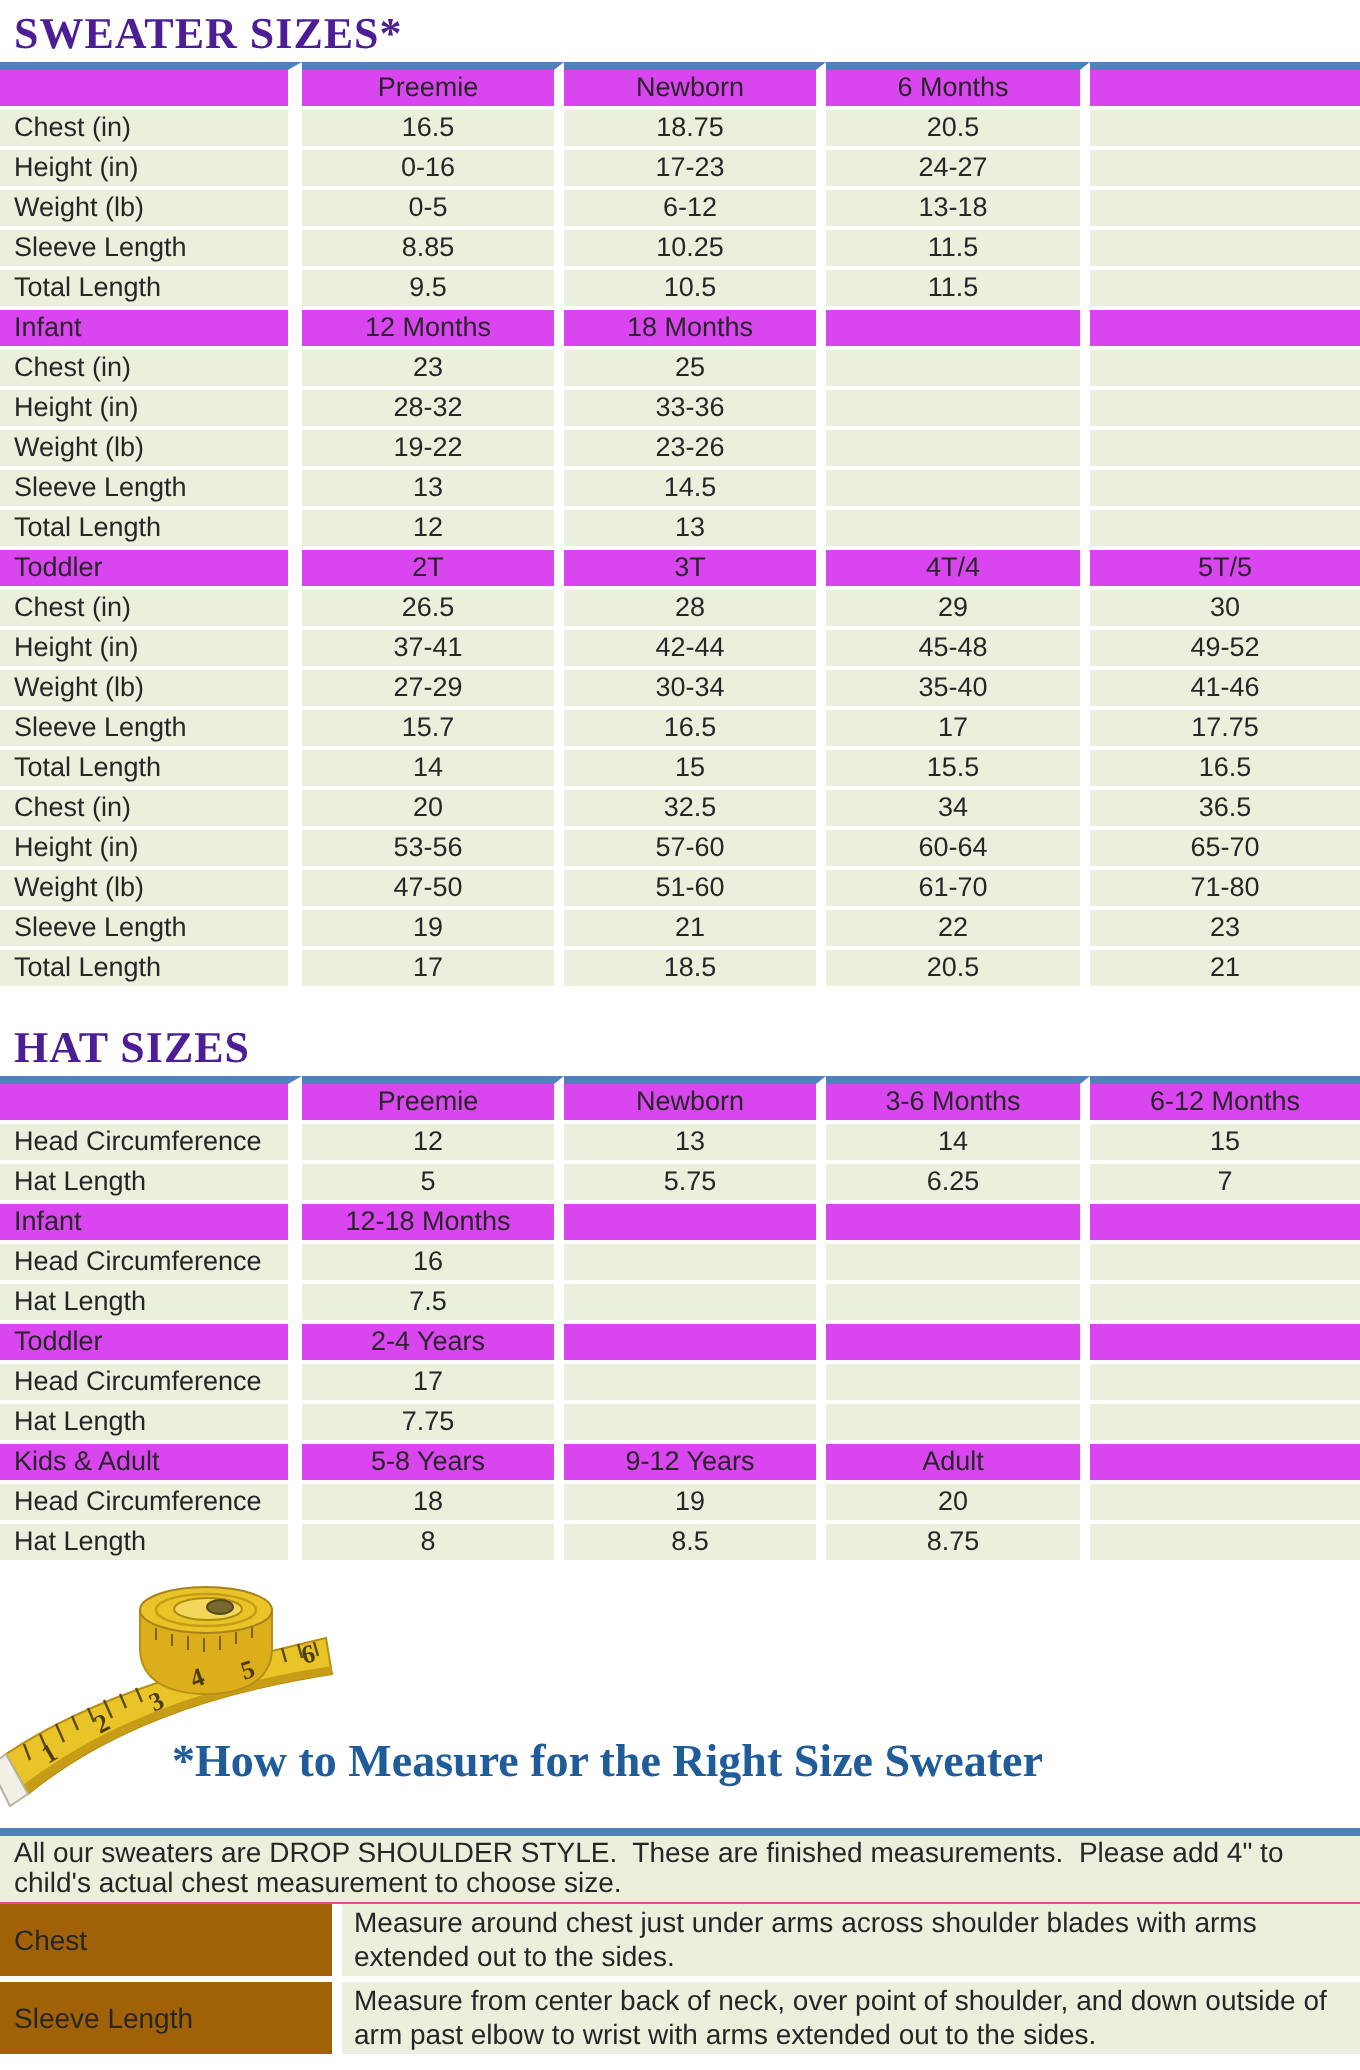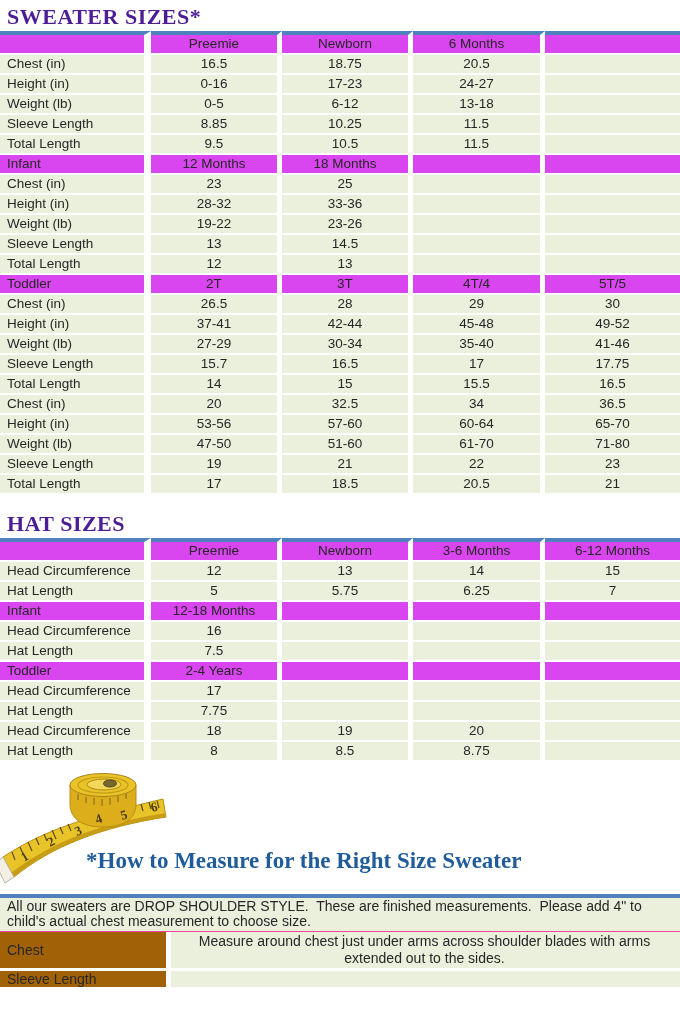--- a/index.html
+++ b/index.html
@@ -65,21 +65,21 @@
     white-space:pre-wrap;
   }
   .measure-row { display:flex; background:#ebf0dd; border-bottom:3px solid #ffffff; }
   .measure-row:last-child { border-bottom:0; }
   .m-label {
     flex:none; width:171px; box-sizing:border-box;
     background:#a16207; border-right:5px solid #ffffff;
     display:flex; align-items:center;
     padding-left:7px; font-size:14px;
   }
-  .m-text { flex:1; font-size:14px; line-height:17px; padding:1px 8px 1px 6px;text-align:center; }
+  .m-text { flex:1; font-size:14px; line-height:17px; padding:1px 8px 1px 6px; }
 </style>
 </head>
 <body>
 
 <div>
 
   <h1 class="section-title">SWEATER SIZES*</h1>
 
   <table class="sizes">
     <colgroup>
@@ -321,20 +321,27 @@
           <td></td>
           <td></td>
         </tr>
         <tr class="data-row">
           <td class="label-cell">Hat Length</td>
           <td>7.75</td>
           <td></td>
           <td></td>
           <td></td>
         </tr>
+        <tr class="hdr-row">
+          <td class="label-cell">Kids &amp; Adult</td>
+          <td>5-8 Years</td>
+          <td>9-12 Years</td>
+          <td>Adult</td>
+          <td></td>
+        </tr>
         <tr class="data-row">
           <td class="label-cell">Head Circumference</td>
           <td>18</td>
           <td>19</td>
           <td>20</td>
           <td></td>
         </tr>
         <tr class="data-row">
           <td class="label-cell">Hat Length</td>
           <td>8</td>
@@ -403,16 +410,17 @@
 
     <div class="measure-intro">All our sweaters are DROP SHOULDER STYLE.  These are finished measurements.  Please add 4" to child's actual chest measurement to choose size.</div>
 
     <div class="measure-row">
       <div class="m-label">Chest</div>
       <div class="m-text">Measure around chest just under arms across shoulder blades with arms extended out to the sides.</div>
     </div>
 
     <div class="measure-row">
       <div class="m-label">Sleeve Length</div>
+      <div class="m-text">Measure from center back of neck, over point of shoulder, and down outside of arm past elbow to wrist with arms extended out to the sides.</div>
     </div>
 
   </div>
 </div>
 
 </body></html>

